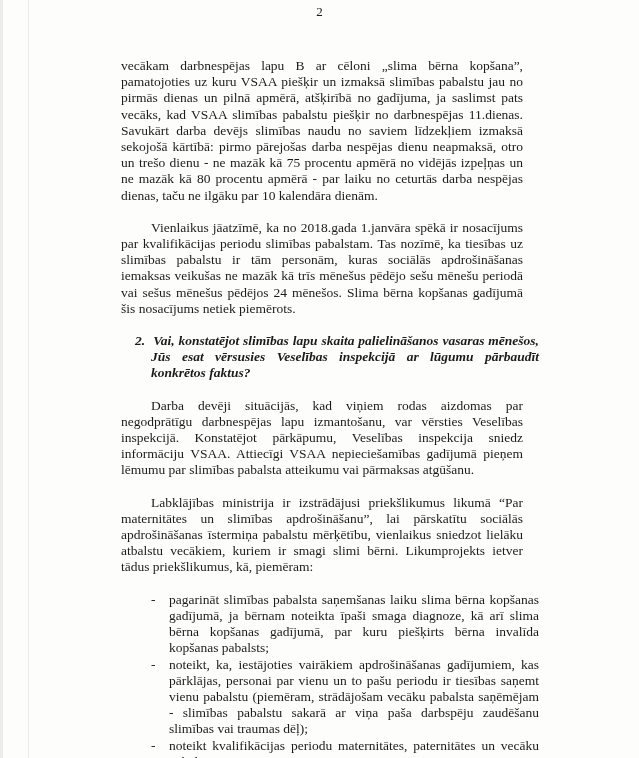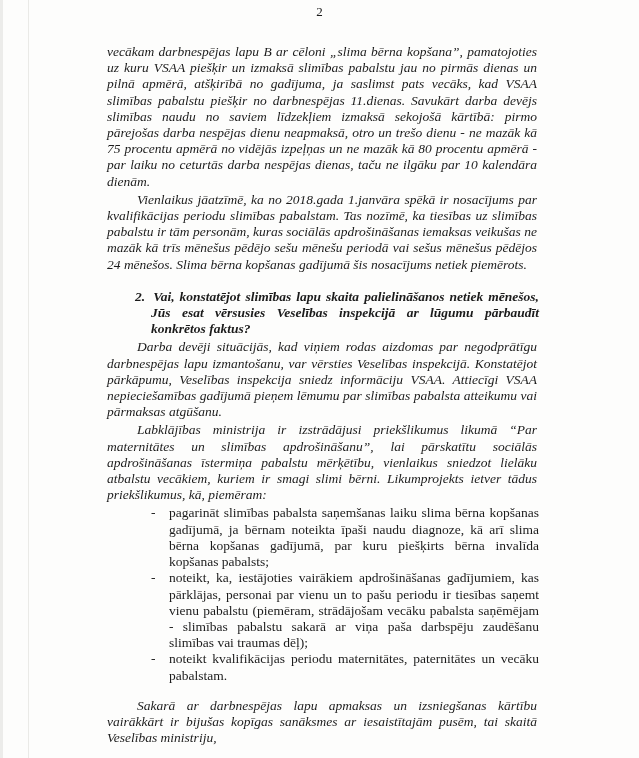--- a/index.html
+++ b/index.html
@@ -42,23 +42,22 @@
   .text-block {
     position: absolute;
     left: 105px;
     top: 42px;
     width: 434px;
     font-size: 13.5px;
     line-height: 16.2px;
     text-align: justify;
   }
   .para {
-    margin: 2px;
+    margin: 16px;
     text-indent: 30px;
-    font-style: italic;
   }
   .para.first {
     text-indent: 0;
   }
   .para.final {
     margin-top: 14px;
   }
   .question {
     margin: 16px 0 0 0;
     padding-left: 46px;
@@ -90,32 +89,32 @@
 
 <div class="page-number">2</div>
 
 <div class="text-block">
 
   <p class="para first">vecākam darbnespējas lapu B ar cēloni „slima bērna kopšana”, pamatojoties uz kuru VSAA piešķir un izmaksā slimības pabalstu jau no pirmās dienas un pilnā apmērā, atšķirībā no gadījuma, ja saslimst pats vecāks, kad VSAA slimības pabalstu piešķir no darbnespējas 11.dienas. Savukārt darba devējs slimības naudu no saviem līdzekļiem izmaksā sekojošā kārtībā: pirmo pārejošas darba nespējas dienu neapmaksā, otro un trešo dienu - ne mazāk kā 75 procentu apmērā no vidējās izpeļņas un ne mazāk kā 80 procentu apmērā - par laiku no ceturtās darba nespējas dienas, taču ne ilgāku par 10 kalendāra dienām.</p>
 
   <p class="para">Vienlaikus jāatzīmē, ka no 2018.gada 1.janvāra spēkā ir nosacījums par kvalifikācijas periodu slimības pabalstam. Tas nozīmē, ka tiesības uz slimības pabalstu ir tām personām, kuras sociālās apdrošināšanas iemaksas veikušas ne mazāk kā trīs mēnešus pēdējo sešu mēnešu periodā vai sešus mēnešus pēdējos 24 mēnešos. Slima bērna kopšanas gadījumā šis nosacījums netiek piemērots.</p>
 
   <div class="question">
-    <span class="qnum">2.</span><span>Vai, konstatējot slimības lapu skaita palielināšanos netiek mēnešos, Jūs esat vērsusies Veselības inspekcijā ar lūgumu pārbaudīt konkrētos faktus?</span>
+    <span class="qnum">2.</span><span>Vai, konstatējot slimības lapu skaita palielināšanos vasaras mēnešos, Jūs esat vērsusies Veselības inspekcijā ar lūgumu pārbaudīt konkrētos faktus?</span>
   </div>
 
   <p class="para">Darba devēji situācijās, kad viņiem rodas aizdomas par negodprātīgu darbnespējas lapu izmantošanu, var vērsties Veselības inspekcijā. Konstatējot pārkāpumu, Veselības inspekcija sniedz informāciju VSAA. Attiecīgi VSAA nepieciešamības gadījumā pieņem lēmumu par slimības pabalsta atteikumu vai pārmaksas atgūšanu.</p>
 
 
   <p class="para">Labklājības ministrija ir izstrādājusi priekšlikumus likumā “Par maternitātes un slimības apdrošināšanu”, lai pārskatītu sociālās apdrošināšanas īstermiņa pabalstu mērķētību, vienlaikus sniedzot lielāku atbalstu vecākiem, kuriem ir smagi slimi bērni. Likumprojekts ietver tādus priekšlikumus, kā, piemēram:</p>
 
   <div class="bullet-list">
     <div class="bullet-item">
       <span class="dash">-</span>
-      <span>pagarināt slimības pabalsta saņemšanas laiku slima bērna kopšanas gadījumā, ja bērnam noteikta īpaši naudu diagnoze, kā arī slima bērna kopšanas gadījumā, par kuru piešķirts bērna invalīda kopšanas pabalsts;</span>
+      <span>pagarināt slimības pabalsta saņemšanas laiku slima bērna kopšanas gadījumā, ja bērnam noteikta īpaši smaga diagnoze, kā arī slima bērna kopšanas gadījumā, par kuru piešķirts bērna invalīda kopšanas pabalsts;</span>
     </div>
     <div class="bullet-item">
       <span class="dash">-</span>
       <span>noteikt, ka, iestājoties vairākiem apdrošināšanas gadījumiem, kas pārklājas, personai par vienu un to pašu periodu ir tiesības saņemt vienu pabalstu (piemēram, strādājošam vecāku pabalsta saņēmējam - slimības pabalstu sakarā ar viņa paša darbspēju zaudēšanu slimības vai traumas dēļ);</span>
     </div>
     <div class="bullet-item">
       <span class="dash">-</span>
       <span>noteikt kvalifikācijas periodu maternitātes, paternitātes un vecāku pabalstam.</span>
     </div>
   </div>

